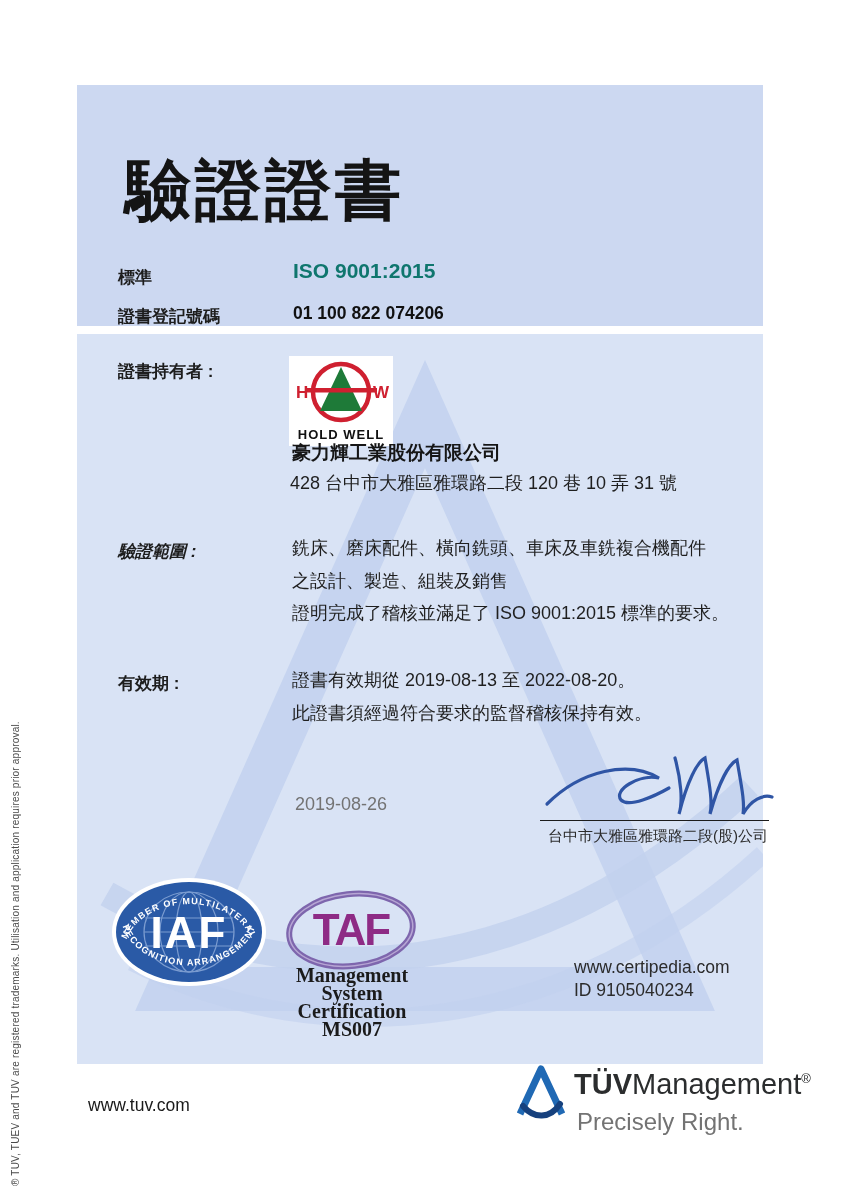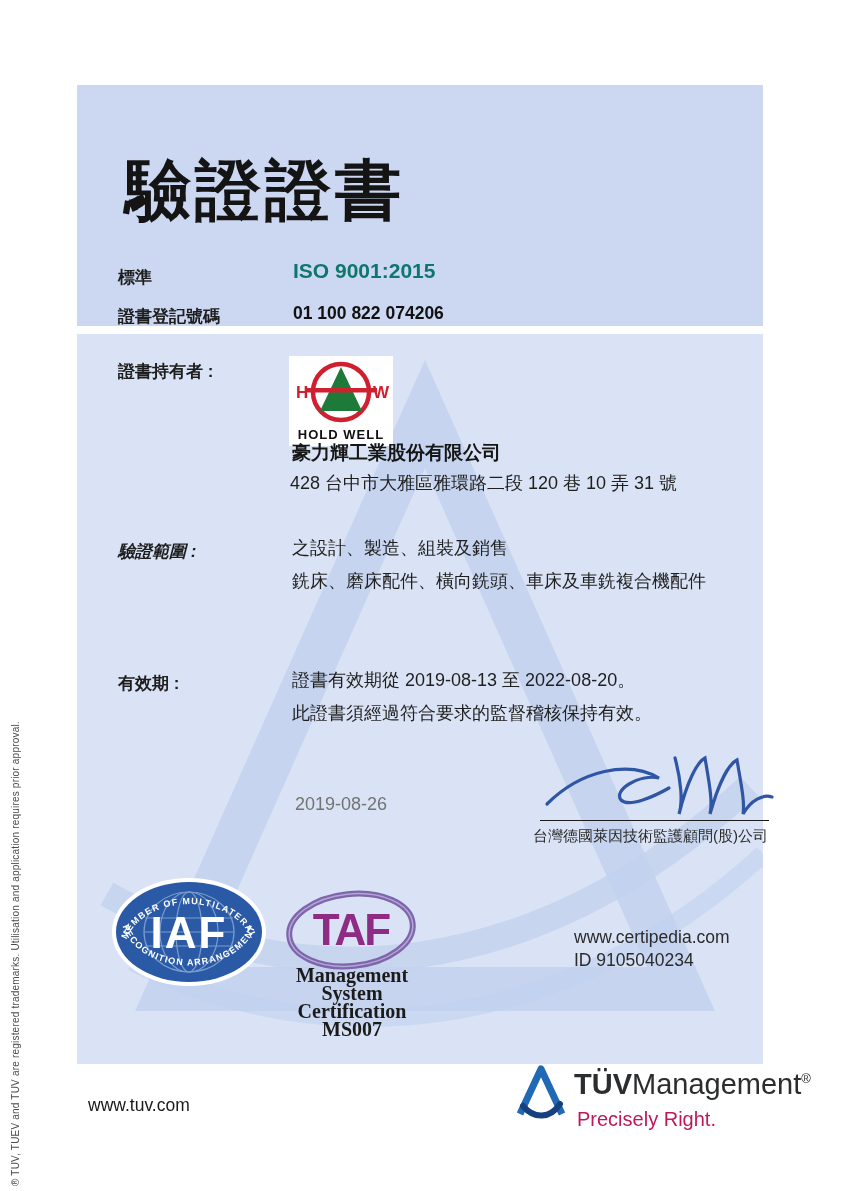--- a/index.html
+++ b/index.html
@@ -21,26 +21,26 @@
   .company{left:292px;top:440px;font-size:19px;font-weight:700;color:#161616;}
   .multiline{line-height:32.5px;}
   .issuer{right:74px;top:825px;text-align:right;color:#2b2b2b;line-height:22px;white-space:nowrap;}
   .issuer .l1{font-size:15px;}
   .issuer .l2{font-size:14px;}
   .sig-line{left:540px;top:820px;width:229px;border-top:1.6px solid #1c1c1c;height:0;}
   .logo-box{left:289px;top:356px;width:104px;height:90px;background:#ffffff;}
   .taf-caption{left:266px;top:966px;width:172px;text-align:center;
                font-family:"Liberation Serif",serif;font-weight:700;font-size:20px;
                line-height:18px;color:#1b1b1b;}
-  .certipedia{left:574px;top:926px;font-size:17.5px;line-height:23px;color:#2b2b2b;}
+  .certipedia{left:574px;top:956px;font-size:17.5px;line-height:23px;color:#2b2b2b;}
   .footer-url{left:88px;top:1095px;font-size:17.5px;color:#1a1a1a;}
   .brand{left:574px;top:1068px;font-size:29px;color:#2b2d2e;white-space:nowrap;}
   .brand .b{font-weight:700;}
   .brand sup{font-size:13px;vertical-align:super;}
-  .tagline{left:577px;top:1108px;font-size:20px;color:#be185d;}
+  .tagline{left:577px;top:1108px;font-size:24px;color:#737373;}
   .date-txt{left:295px;top:794px;font-size:18px;color:#737373;}
 </style>
 </head>
 <body>
 
 <div class="page">
 
   <div class="side-note">® TUV, TUEV and TUV are registered trademarks. Utilisation and application requires prior approval.</div>
 
   <div class="panel panel-header"></div>
@@ -72,42 +72,43 @@
       <text x="84" y="42" font-size="17" font-weight="800" fill="#cf2030" font-family="Liberation Sans, sans-serif">W</text>
       <text x="52" y="83" font-size="13" font-weight="800" fill="#111" text-anchor="middle" letter-spacing="1" font-family="Liberation Sans, sans-serif">HOLD  WELL</text>
     </svg>
   </div>
 
   <div class="abs company">豪力輝工業股份有限公司</div>
   <div class="abs body-text" style="left:290px;top:471px;text-align:right;">428 台中市大雅區雅環路二段 120 巷 10 弄 31 號</div>
 
   <div class="abs lbl" style="left:118px;top:540px;font-style:italic;">驗證範圍 :</div>
   <div class="abs body-text multiline" style="left:292px;top:532px;">
+    <div>銑床、磨床配件、橫向銑頭、車床及車銑複合機配件</div>
     <div>之設計、製造、組裝及銷售</div>
-    <div>銑床、磨床配件、橫向銑頭、車床及車銑複合機配件</div>
   </div>
+  <div class="abs body-text" style="left:292px;top:601px;">證明完成了稽核並滿足了 ISO 9001:2015 標準的要求。</div>
 
   <div class="abs lbl" style="left:118px;top:672px;">有效期 :</div>
   <div class="abs body-text multiline" style="left:292px;top:664px;">
     <div>證書有效期從 2019-08-13 至 2022-08-20。</div>
     <div>此證書須經過符合要求的監督稽核保持有效。</div>
   </div>
 
   <div class="abs date-txt">2019-08-26</div>
 
   <svg class="abs" style="left:543px;top:750px;" width="232" height="70" viewBox="0 0 232 70">
     <g fill="none" stroke="#2f55a5" stroke-width="3.2" stroke-linecap="round">
       <path d="M4,54 C38,20 86,10 116,28 C96,24 70,40 78,50 C86,58 112,46 126,38"></path>
       <path d="M132,8 C138,30 140,52 136,64 C144,32 154,12 162,8 C166,32 170,52 167,64 C176,32 186,14 194,10 C198,34 202,52 200,64 C208,50 220,44 229,47"></path>
     </g>
   </svg>
   <div class="abs sig-line"></div>
 
   <div class="abs issuer">
-    <div class="l1">台灣德國萊因技術監護顧問(股)公司</div>
+    <div class="l1">台中市大雅區雅環路二段(股)公司</div>
   </div>
 
   <svg class="abs" style="left:110px;top:876px;" width="158" height="112" viewBox="0 0 158 112">
     <defs>
       <path id="iafTop" d="M 16,66 A 64,46 0 0 1 142,66"></path>
       <path id="iafBot" d="M 12,48 A 68,50 0 0 0 146,48"></path>
     </defs>
     <ellipse cx="79" cy="56" rx="77" ry="54" fill="#ffffff"></ellipse>
     <ellipse cx="79" cy="56" rx="73" ry="50" fill="#2a5aa6"></ellipse>
     <g fill="none" stroke="#7b9cd0" stroke-width="1.2">

